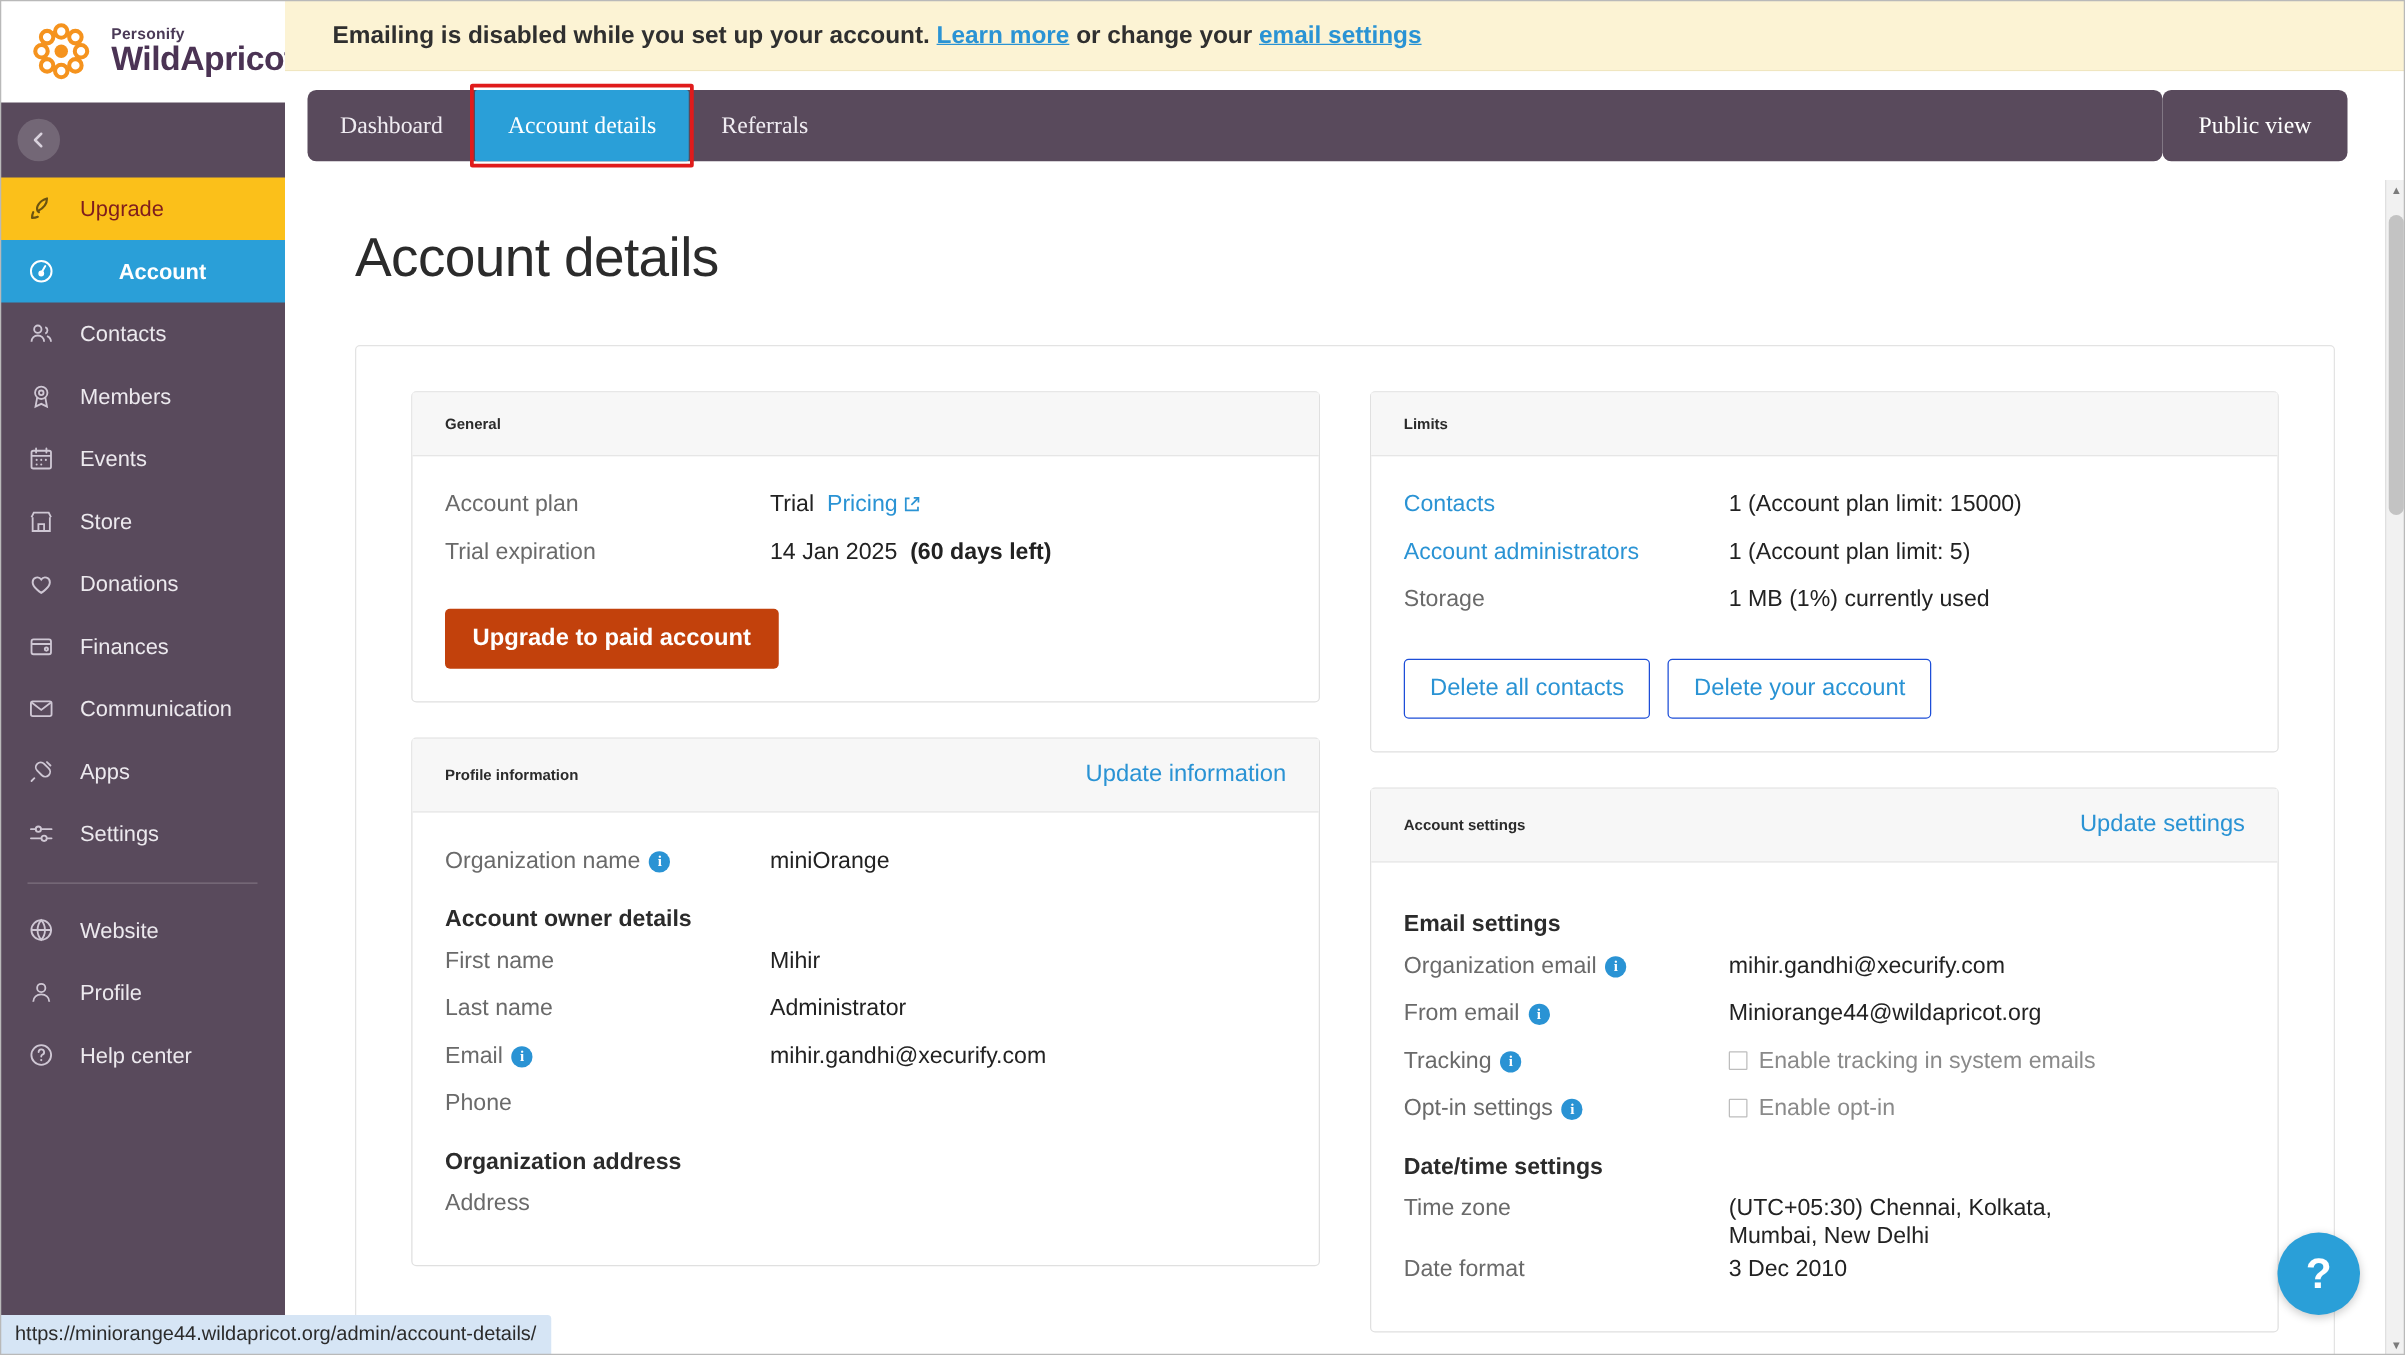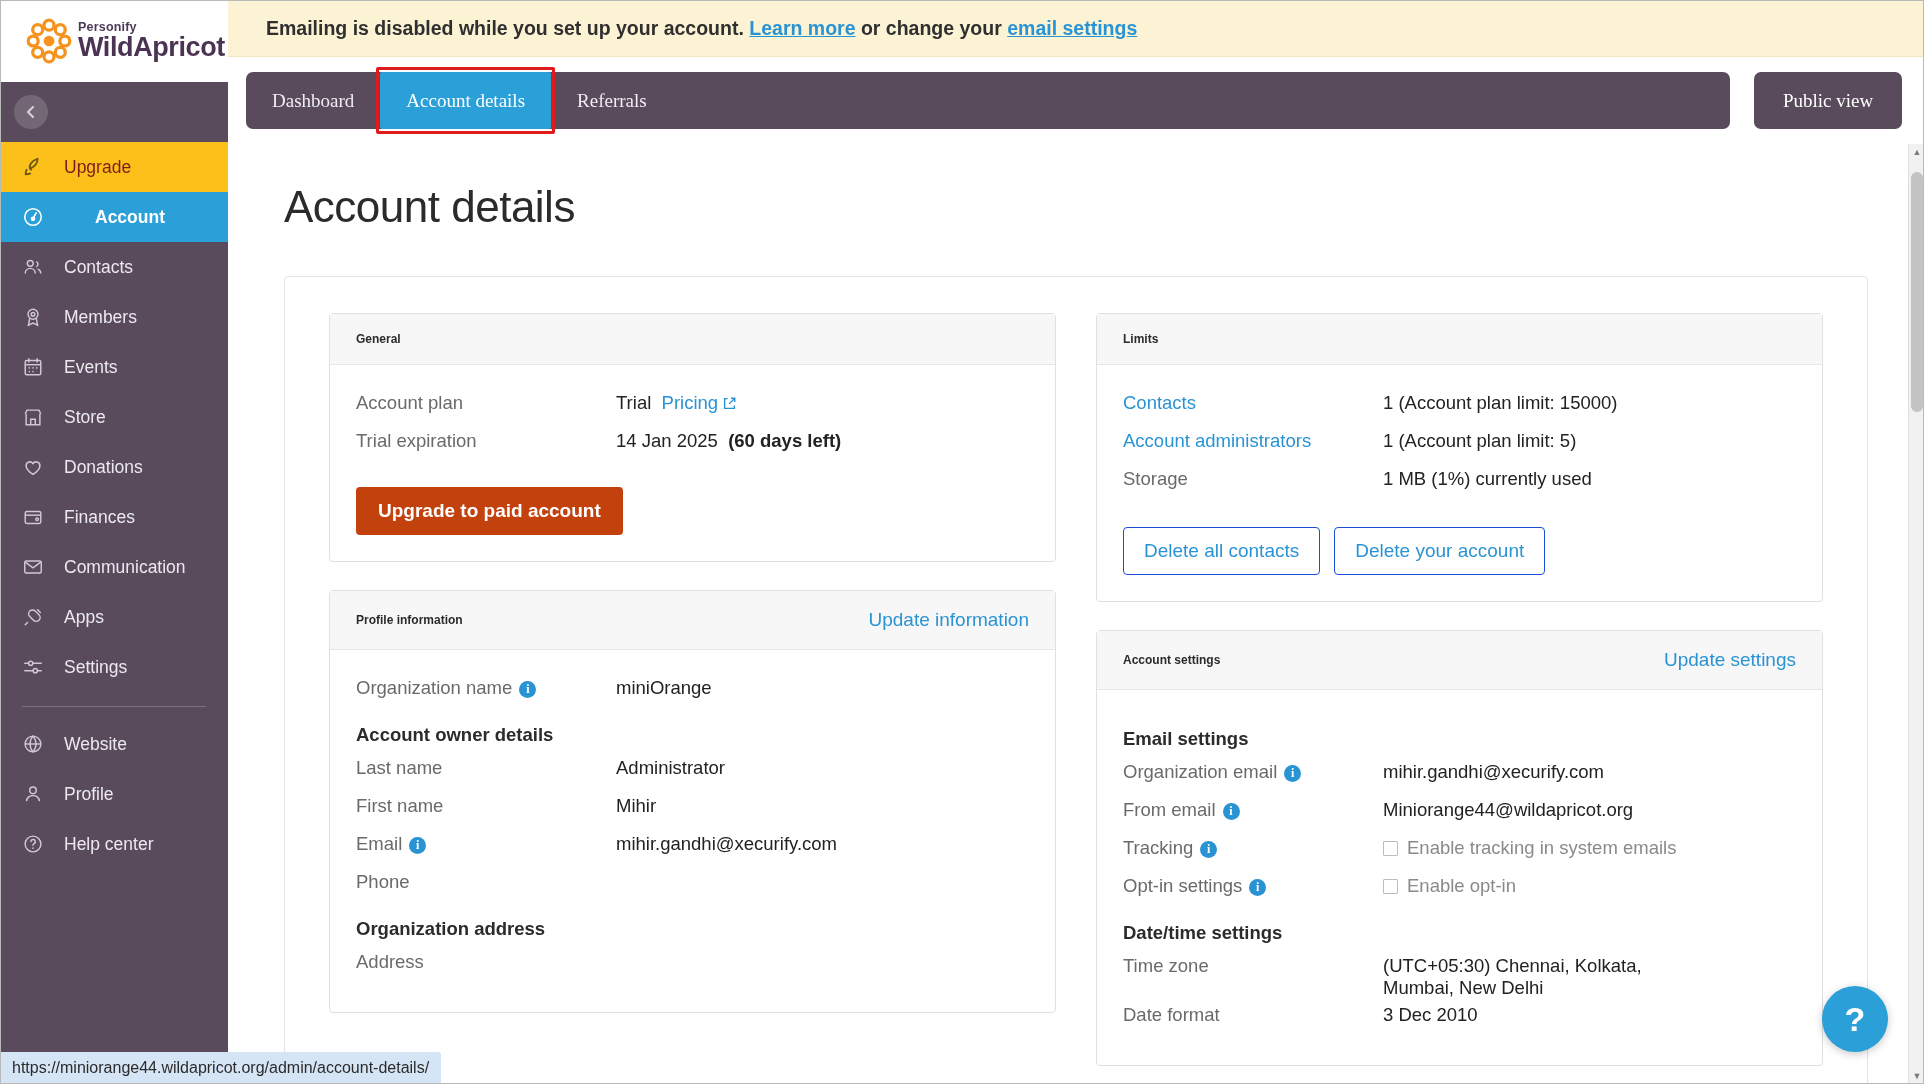--- a/index.html
+++ b/index.html
@@ -12,21 +12,21 @@
   .app { position: relative; width: 1924px; height: 1084px; background:#fff; }
 
   
   .sidebar {
     position: absolute; left: 0; top: 0; width: 228px; height: 1084px;
     background: #594a5c;
     display: flex; flex-direction: column;
   }
   .logo-box {
     height: 82px; background:#fff; display:flex; align-items:center;
-    padding-left: 26px; flex: none;
+    padding-left: 26px; flex: none; gap: 11px;
   }
   .logo-mark { width: 46px; height: 46px; flex:none; }
   .logo-text { margin-left: 6px; line-height: 1; }
   .logo-personify {
     font-size: 12.5px; color:#4b3a57; font-weight:700; letter-spacing:.2px;
     display:block; margin-bottom:1px;
   }
   .logo-wild {
     font-size: 27px; color:#4b3354; font-weight:700; letter-spacing:-0.4px;
     display:block;
@@ -73,21 +73,21 @@
   .tab {
     display:flex; align-items:center; padding: 0 26px;
     color:#f0ecf2; font-size:19px; cursor:pointer; position:relative;
   }
   .tab.active { background:#2a9fd8; color:#fff; border-radius:2px; }
   .tab.annot::after {
     content:""; position:absolute; left:-4px; top:-5px; right:-4px; bottom:-5px;
     border: 3px solid #e01b1b; border-radius:2px; pointer-events:none;
   }
   .public-view {
-    margin-left: 24px; height:57px; flex:0 0 auto; width:148px;
+    height:57px; flex:0 0 auto; width:148px;
     background:#594a5c; border-radius:7px; color:#fff; font-size:19px;
     display:flex; align-items:center; justify-content:center; cursor:pointer;
   }
 
   
   .content {
     position:absolute; left:228px; top:144px; width:1696px; height:940px;
     background:#fff; overflow:hidden;
   }
   .page-title {
@@ -441,26 +441,26 @@
           </div>
           <div class="card-body">
             <div class="row">
               <span class="k">
                 <span>Organization name</span><span class="info-i">i</span>
               </span>
               <span class="v">miniOrange</span>
             </div>
             <div class="sub-head">Account owner details</div>
             <div class="row">
+              <span class="k">First name</span>
+              <span class="v">Mihir</span>
+            </div>
+            <div class="row">
               <span class="k">Last name</span>
               <span class="v">Administrator</span>
-            </div>
-            <div class="row">
-              <span class="k">First name</span>
-              <span class="v">Mihir</span>
             </div>
             <div class="row">
               <span class="k">
                 <span>Email</span><span class="info-i">i</span>
               </span>
               <span class="v">mihir.gandhi@xecurify.com</span>
             </div>
             <div class="row">
               <span class="k">Phone</span>
               <span class="v"></span>

